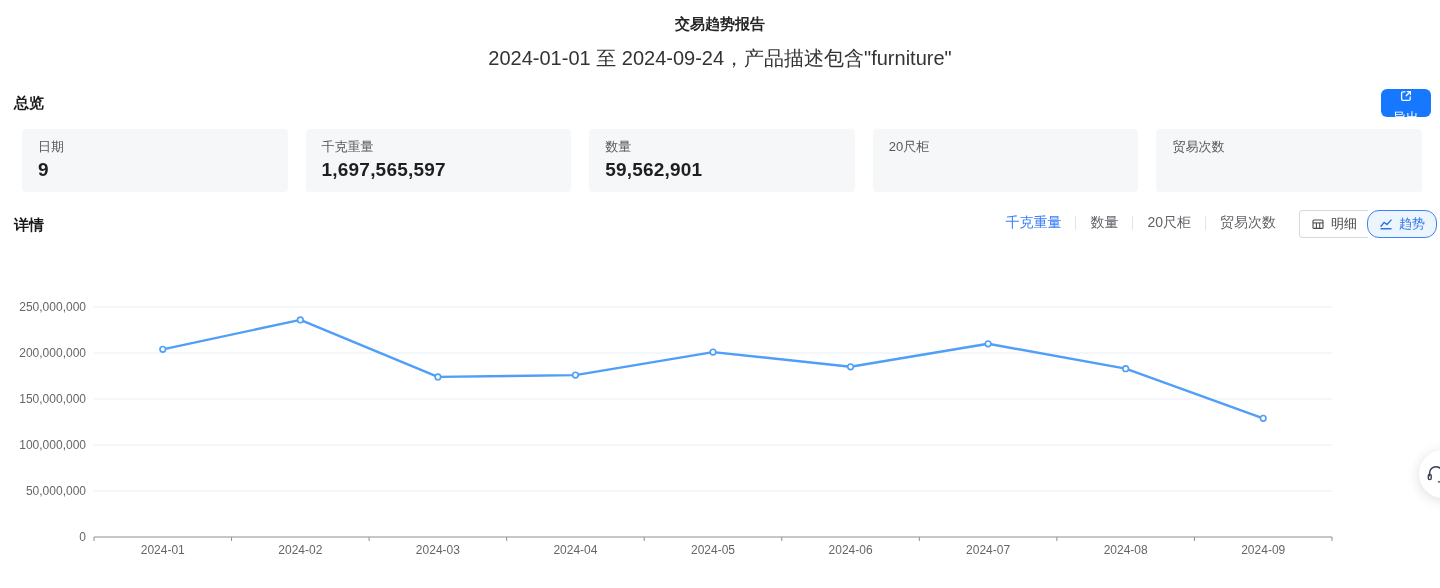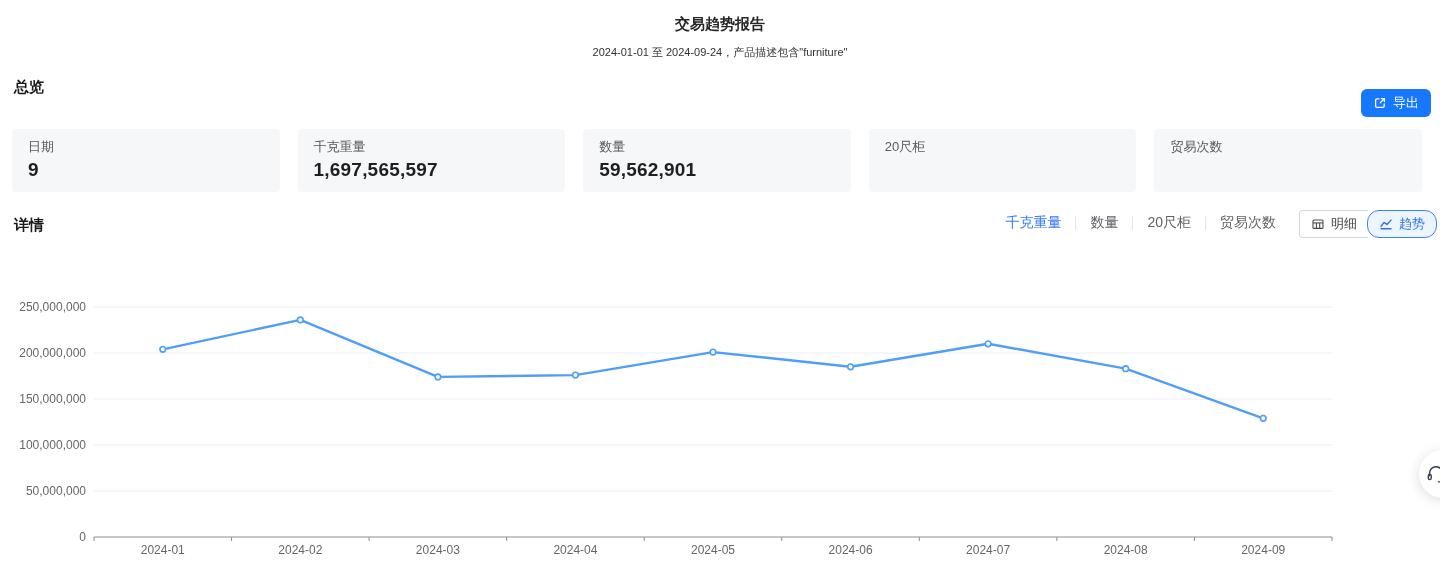--- a/index.html
+++ b/index.html
@@ -21,36 +21,36 @@
     background:#ffffff;
     color:#262626;
     overflow:hidden;
   }
   .page-title{
     position:absolute;top:15px;left:0;width:100%;
     text-align:center;font-size:15px;font-weight:600;color:#262626;
   }
   .page-subtitle{
     position:absolute;top:45px;left:0;width:100%;
-    text-align:center;font-size:11px;font-weight:400;color:#333333;
+    text-align:center;font-size:20px;font-weight:400;color:#333333;
   }
   .section-label{
     position:absolute;left:14px;
     font-size:15px;font-weight:700;color:#1a1a1a;
   }
-  .overview-label{top:78px;}
+  .overview-label{top:94px;}
   .detail-label{top:216px;}
   .export-btn{
     position:absolute;top:89px;right:9px;height:28px;
     display:flex;align-items:center;gap:6px;
     background:var(--accent);color:#fff;border:none;border-radius:6px;
-    padding:0 12px;font-size:13px;font-family:inherit;cursor:pointer;
+    padding:0 12px;font-size:13px;font-family:inherit;cursor:pointer;flex-direction:column;
   }
   .cards{
-    position:absolute;top:129px;left:12px;right:18px;
+    position:absolute;top:129px;left:22px;right:18px;
     display:flex;gap:18px;
   }
   .card{
     flex:1;height:63px;background:var(--card-bg);border-radius:4px;
     padding:10px 16px;
   }
   .card .label{font-size:13px;color:var(--text-mid);line-height:16px;}
   .card .value{font-size:19px;font-weight:700;color:var(--text-dark);margin-top:4px;letter-spacing:.2px;}
   .metric-tabs{
     position:absolute;top:209px;right:164px;height:28px;

